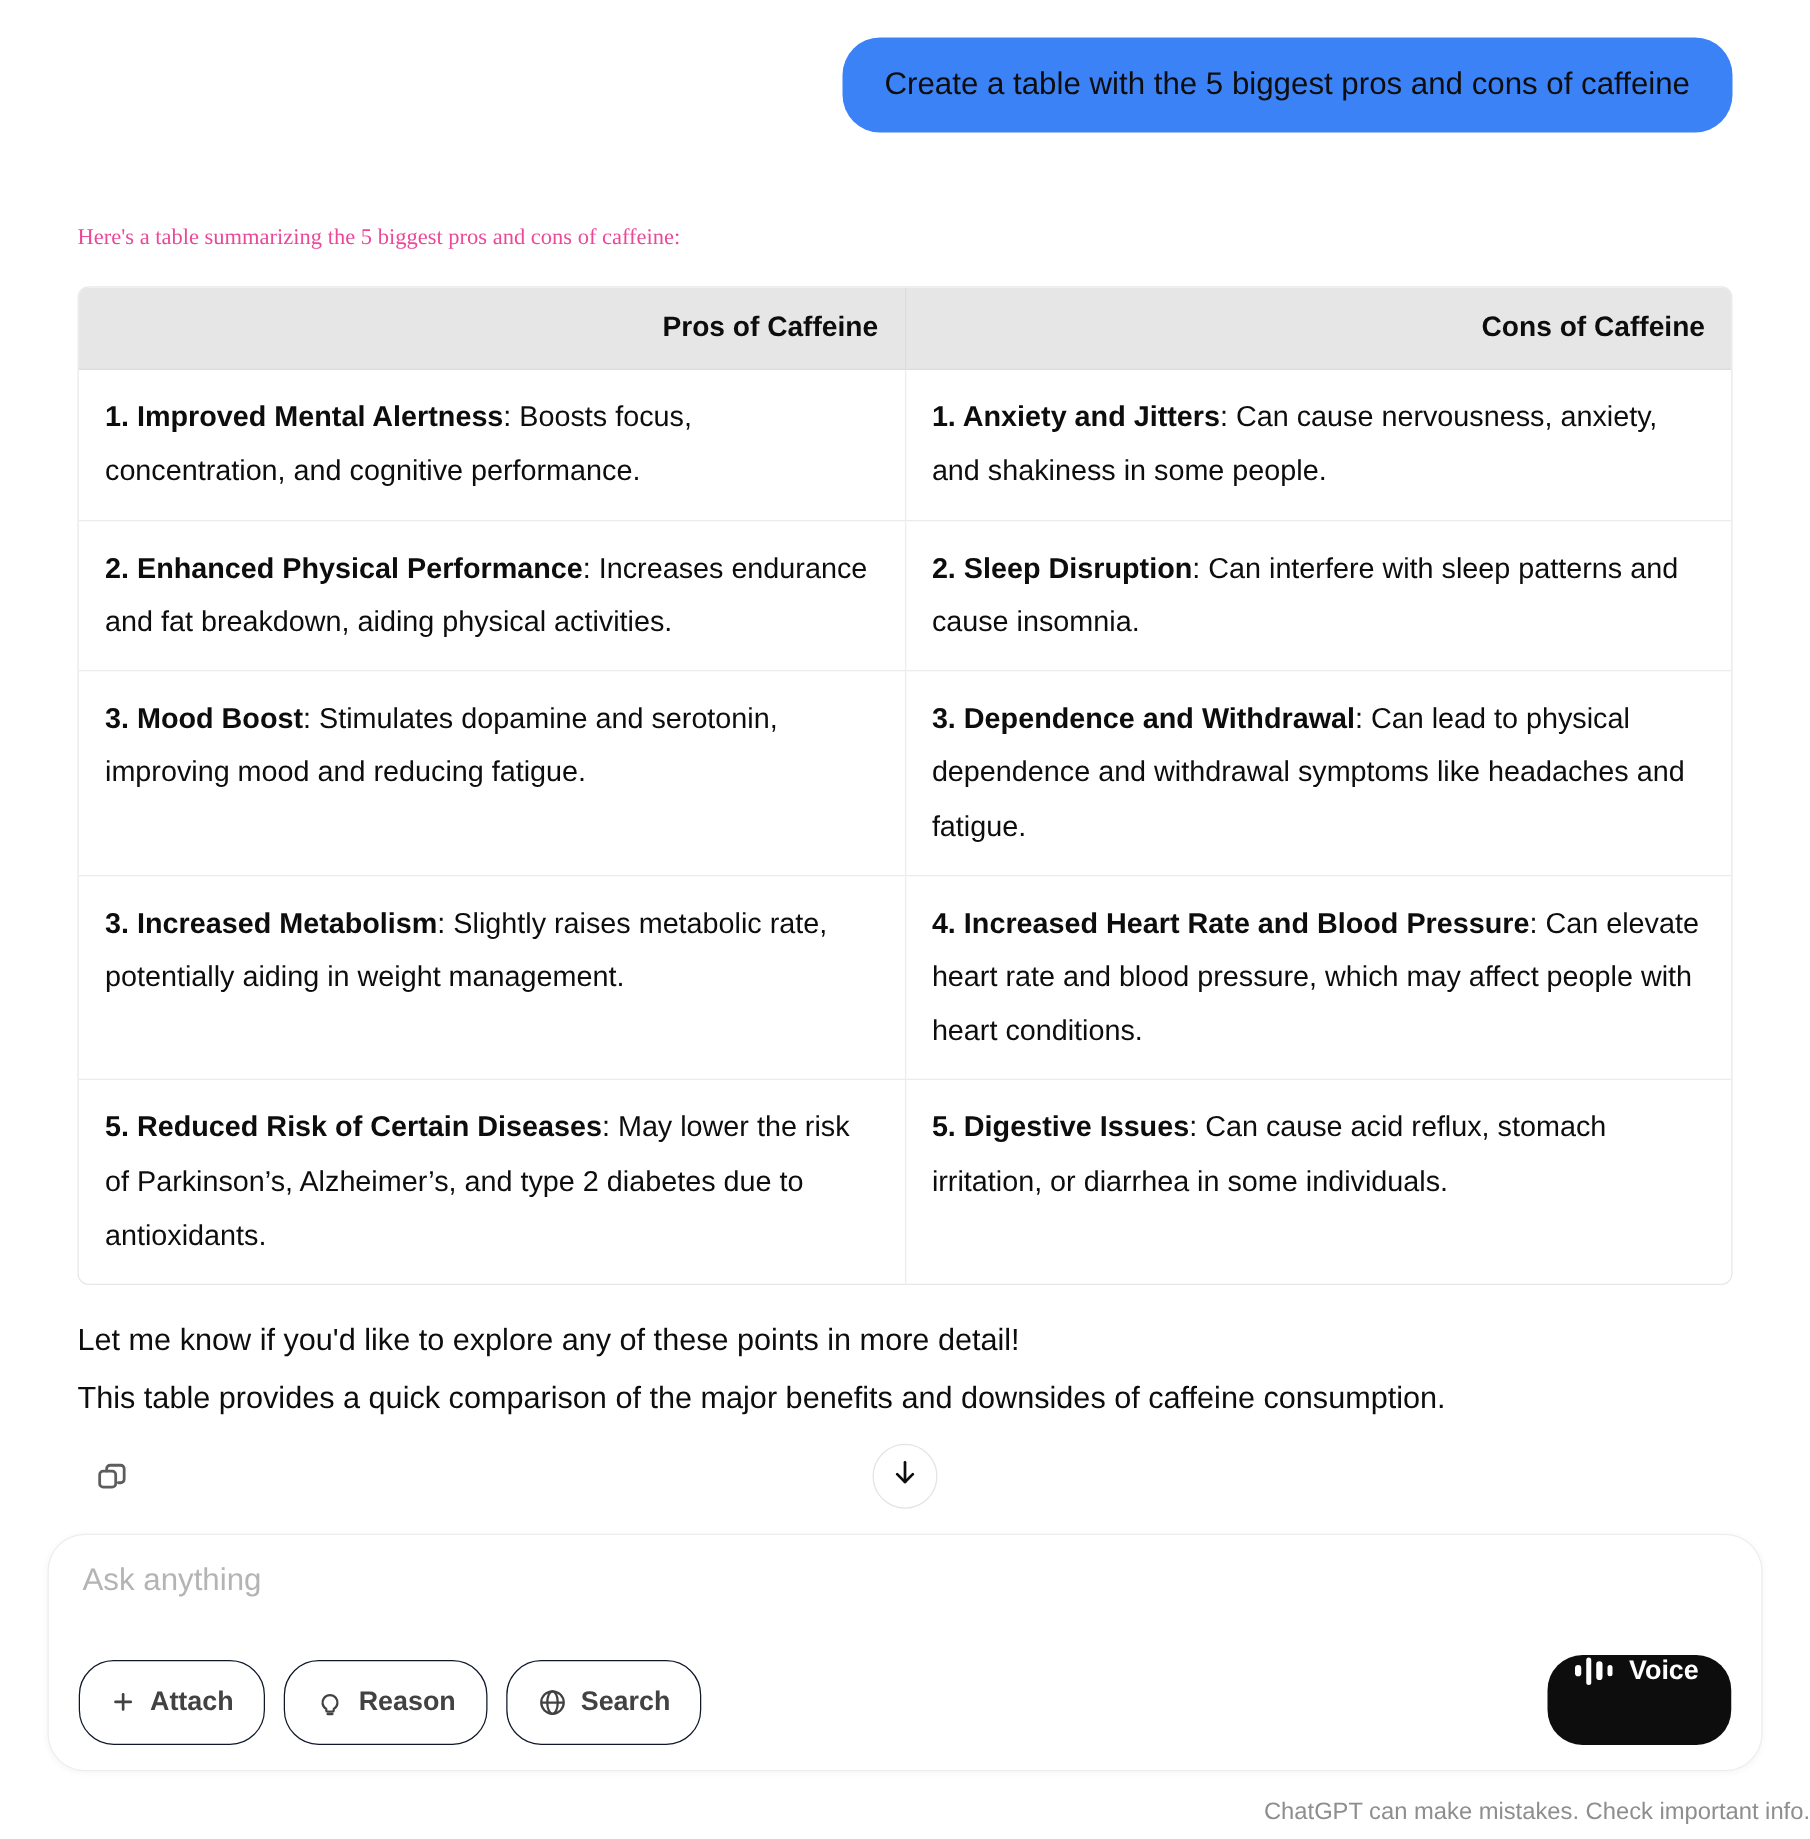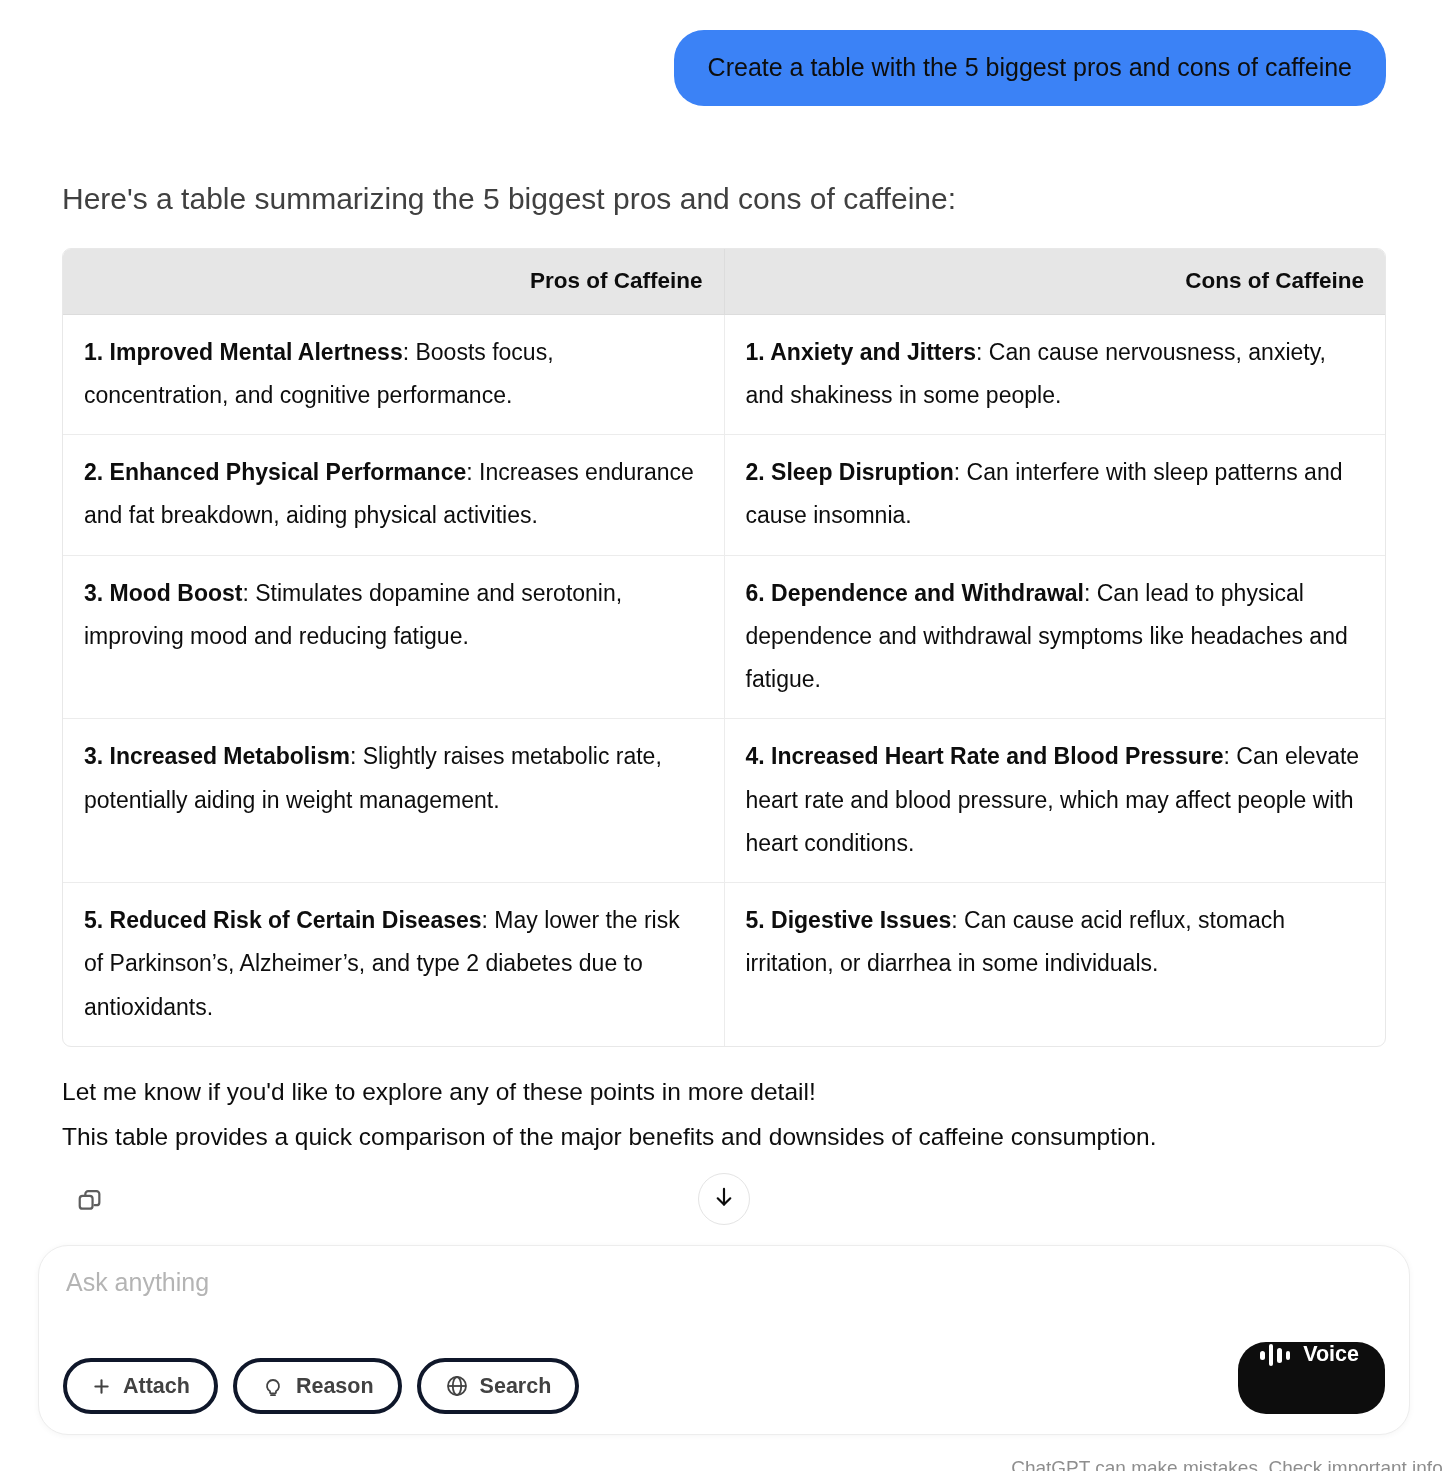--- a/index.html
+++ b/index.html
@@ -33,24 +33,25 @@
     color: #0d0d0d;
     max-width: 1060px;
   }
 
   
   .assistant {
     padding: 0 62px;
     margin-top: 70px;
   }
   .intro {
-    font-size: 30px;
+    font-size: 18px;
     line-height: 1.55;
-    color: #404040;
+    color: #ec4899;
     margin-bottom: 25px;
+    font-family: Liberation Serif, serif;
   }
 
   
   .tbl-wrap {
     border: 1px solid #e8e8e8;
     border-radius: 9px;
     overflow: hidden;
   }
   table {
     width: 100%;
@@ -149,23 +150,23 @@
     left: 24px;
     bottom: 20px;
     display: flex;
     gap: 15px;
     align-items: center;
   }
   .pill {
     display: flex;
     align-items: center;
     gap: 11px;
-    height: 56px;
+    height: 68px;
     padding: 0 24px;
-    border: 4px solid #0f172a;
+    border: 1px solid #0f172a;
     border-radius: 28px;
     background: #fff;
     font-size: 21.5px;
     font-weight: 700;
     color: #424242;
     white-space: nowrap;
   }
   .pill .glyph { display: flex; align-items: center; }
 
   .voice-btn {
@@ -229,21 +230,21 @@
           <tr>
             <td><b>1. Improved Mental Alertness</b><span>: Boosts focus, concentration, and cognitive performance.</span></td>
             <td><b>1. Anxiety and Jitters</b><span>: Can cause nervousness, anxiety, and shakiness in some people.</span></td>
           </tr>
           <tr>
             <td><b>2. Enhanced Physical Performance</b><span>: Increases endurance and fat breakdown, aiding physical activities.</span></td>
             <td><b>2. Sleep Disruption</b><span>: Can interfere with sleep patterns and cause insomnia.</span></td>
           </tr>
           <tr>
             <td><b>3. Mood Boost</b><span>: Stimulates dopamine and serotonin, improving mood and reducing fatigue.</span></td>
-            <td><b>6. Dependence and Withdrawal</b><span>: Can lead to physical dependence and withdrawal symptoms like headaches and fatigue.</span></td>
+            <td><b>3. Dependence and Withdrawal</b><span>: Can lead to physical dependence and withdrawal symptoms like headaches and fatigue.</span></td>
           </tr>
           <tr>
             <td><b>3. Increased Metabolism</b><span>: Slightly raises metabolic rate, potentially aiding in weight management.</span></td>
             <td><b>4. Increased Heart Rate and Blood Pressure</b><span>: Can elevate heart rate and blood pressure, which may affect people with heart conditions.</span></td>
           </tr>
           <tr>
             <td><b>5. Reduced Risk of Certain Diseases</b><span>: May lower the risk of Parkinson’s, Alzheimer’s, and type 2 diabetes due to antioxidants.</span></td>
             <td><b>5. Digestive Issues</b><span>: Can cause acid reflux, stomach irritation, or diarrhea in some individuals.</span></td>
           </tr>
         </tbody>

